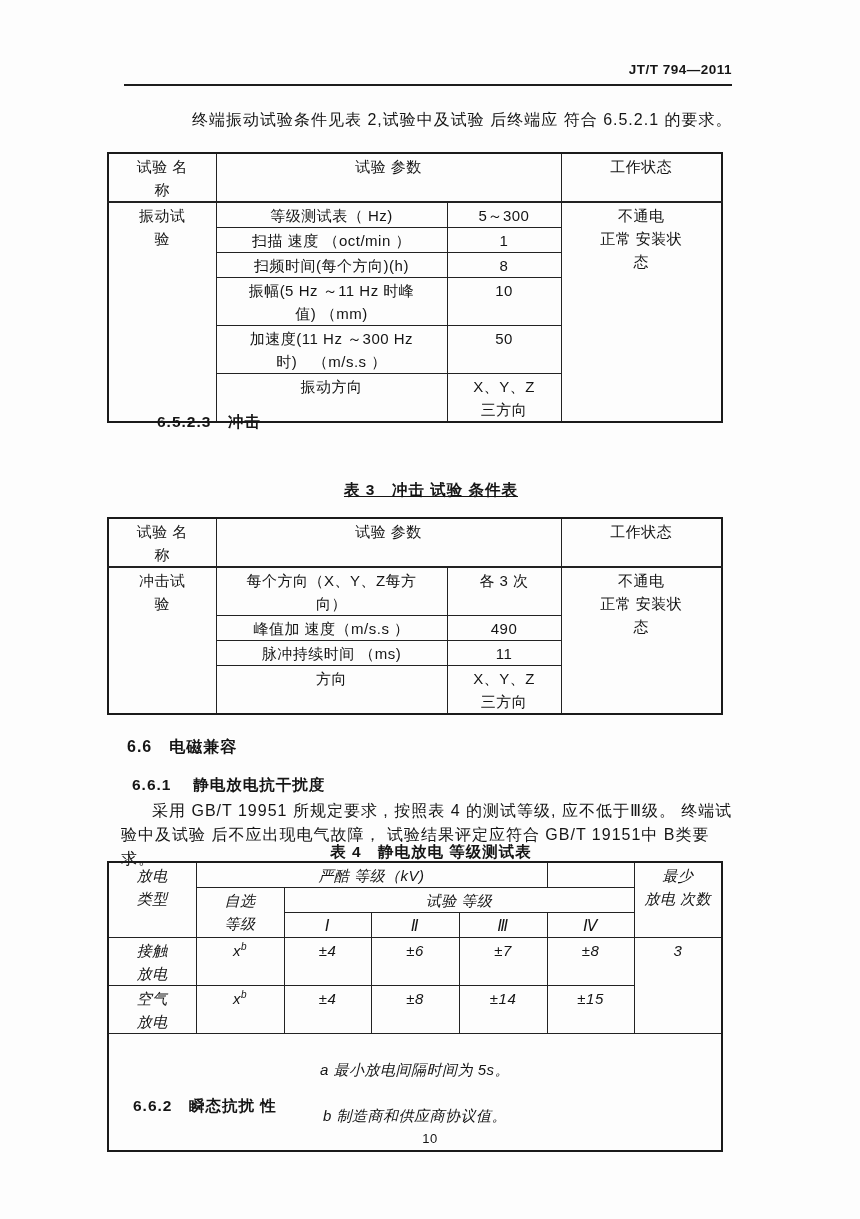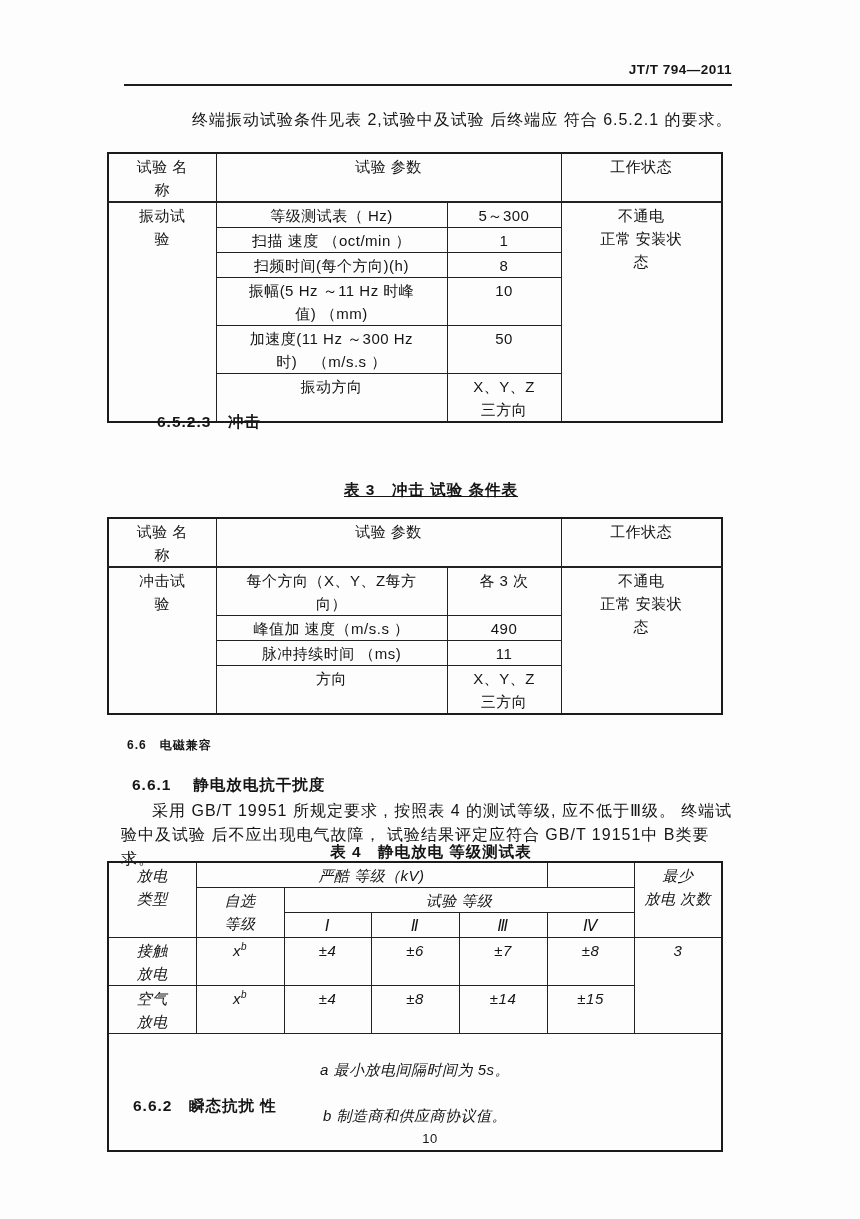--- a/index.html
+++ b/index.html
@@ -23,21 +23,21 @@
   .tbl-title {
     left:124px; width:614px; text-align:center;
     font-size:15.5px; font-weight:bold; letter-spacing:1px;
   }
   .t2-title { top:132px; }
   .t3-title { top:480px;text-decoration:underline; }
   .t4-title { top:842px; }
 
   .sec-head { font-size:15.5px; font-weight:bold; letter-spacing:1px; }
   .h6523 { top:412px; left:157px; }
-  .h66   { top:737px; left:127px; font-size:12px; }
+  .h66   { top:737px; left:127px; font-size:16px; }
   .h661  { top:775px; left:132px; }
   .h662  { top:1096px; left:133px; }
 
   table.doc {
     border-collapse:collapse; table-layout:fixed;
     left:107px; width:614px; position:absolute;
     font-size:15px; letter-spacing:.5px; color:#141414;
   }
   .t2 { top:152px; }
   .t3 { top:517px; }

